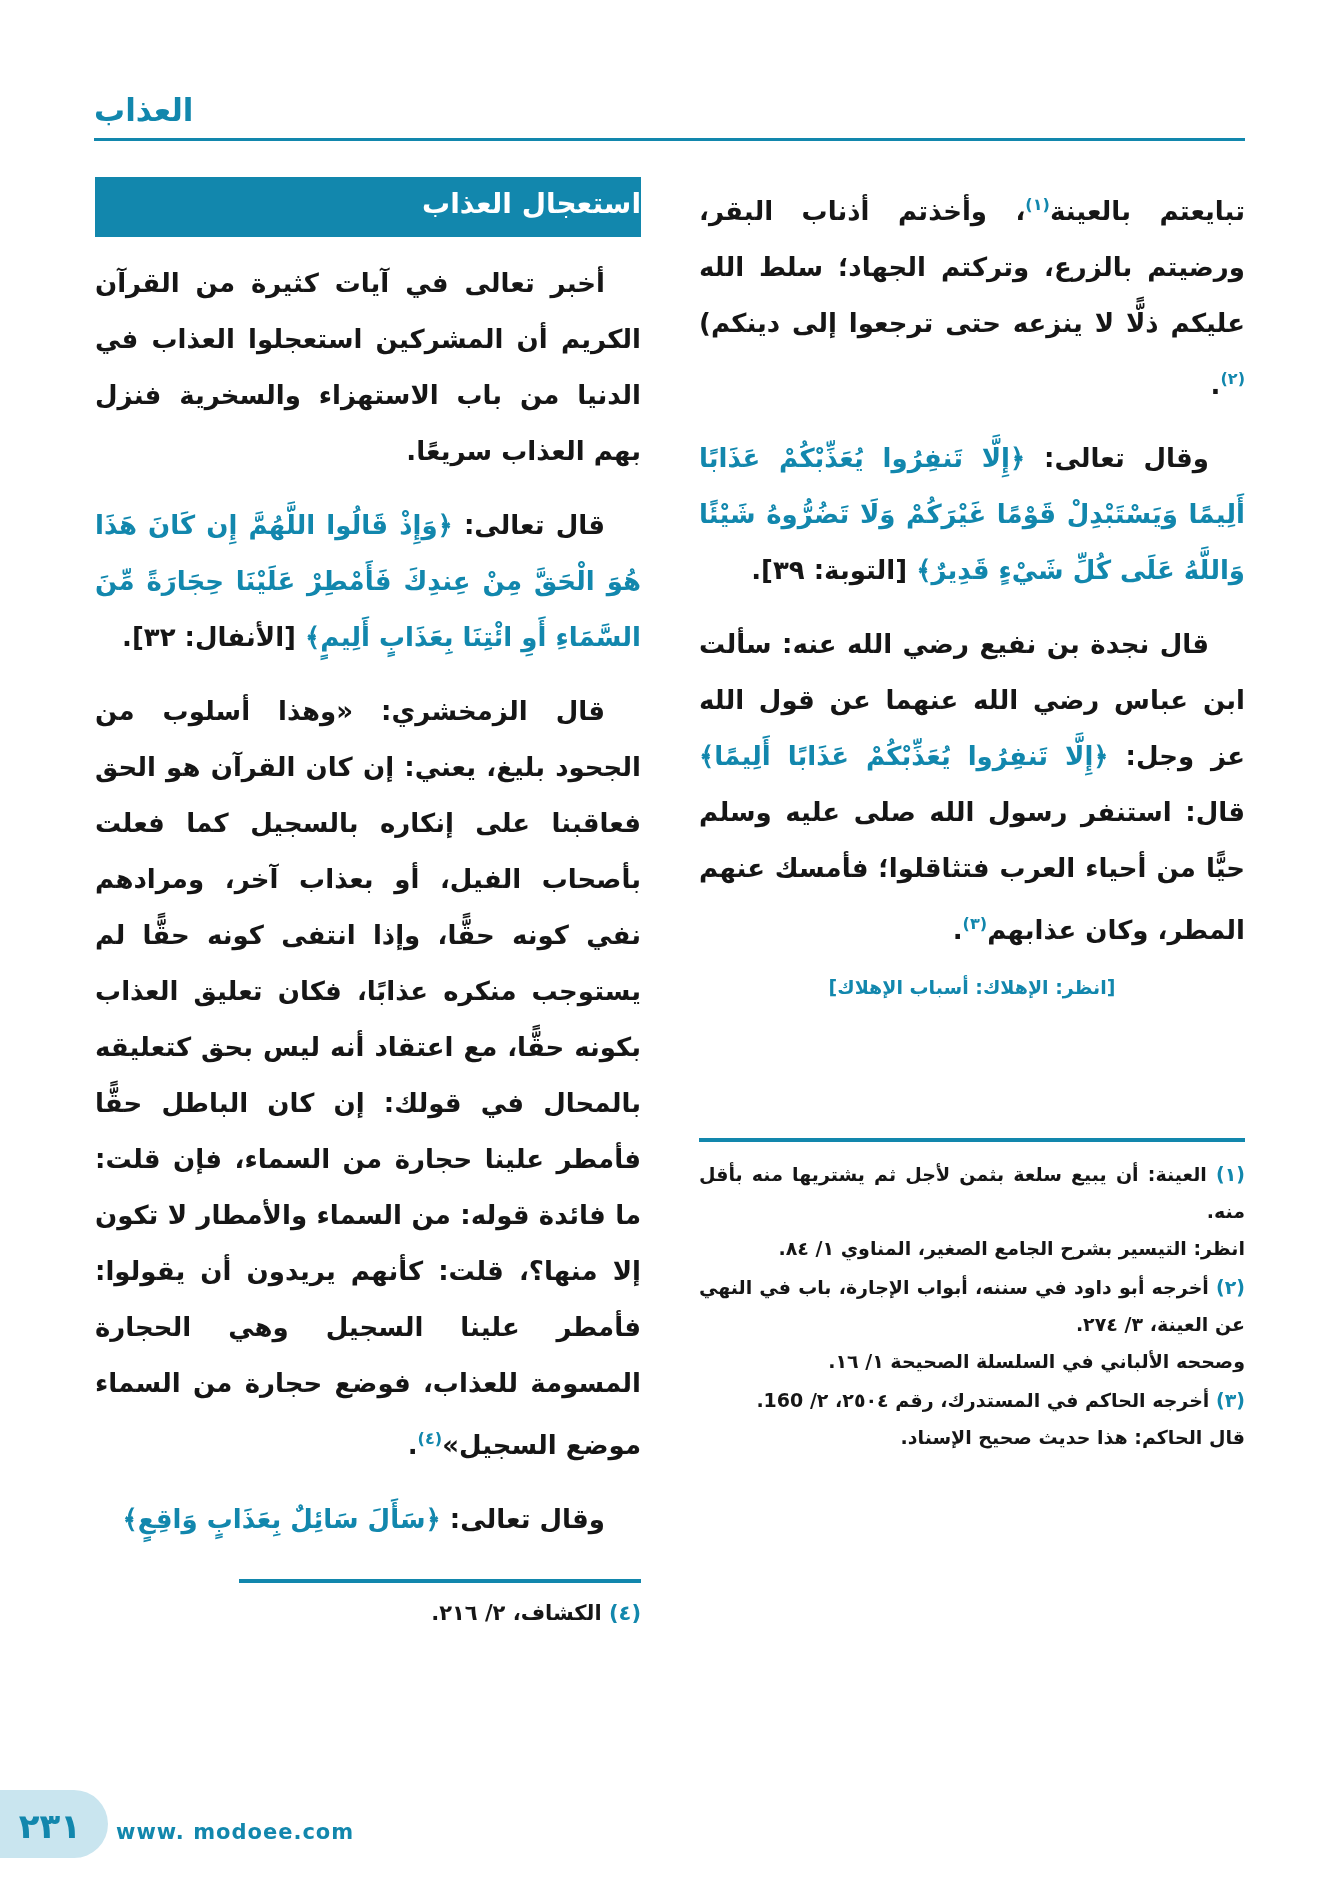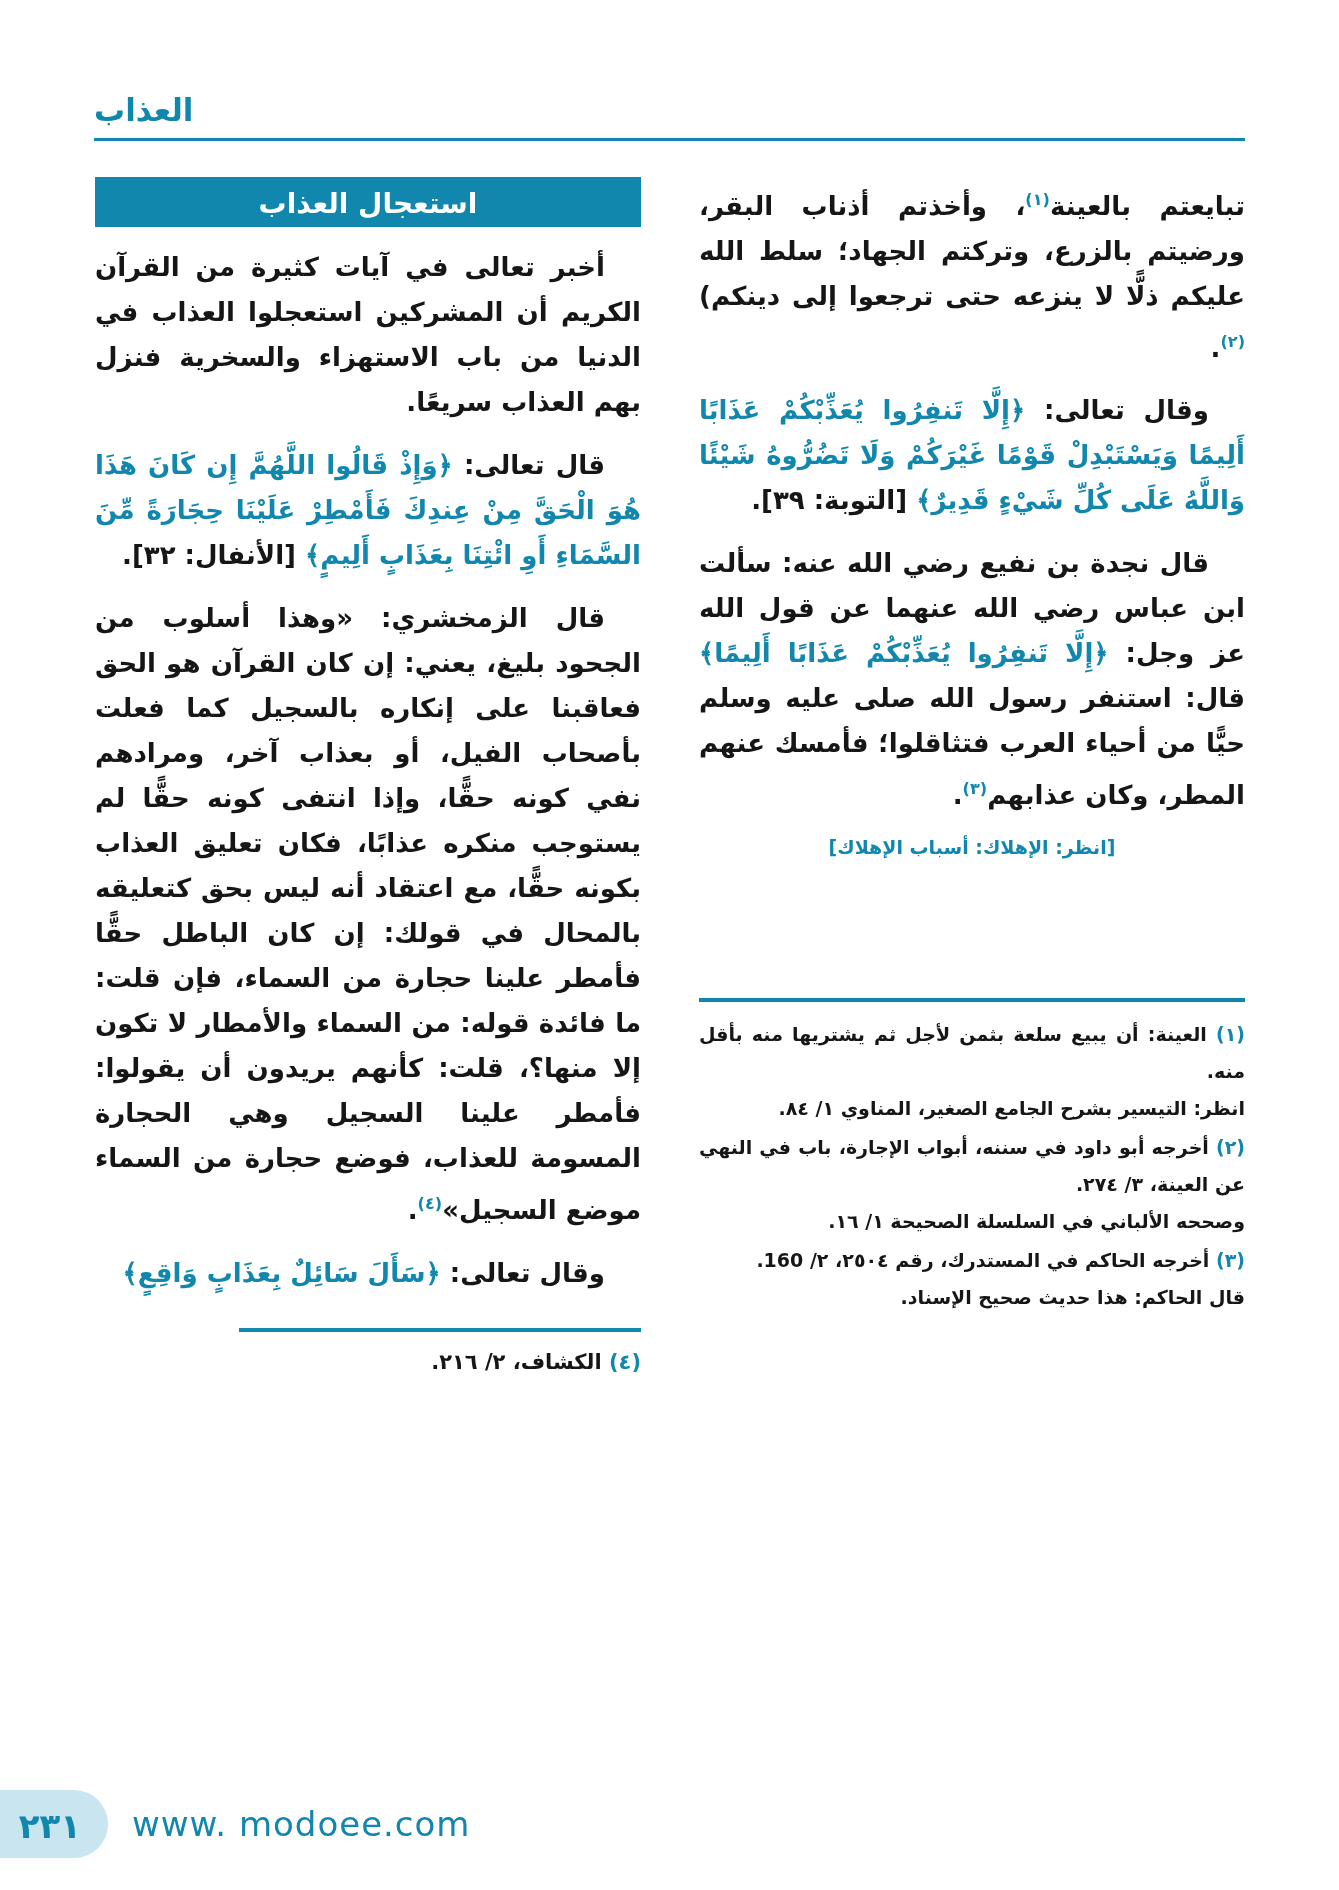--- a/index.html
+++ b/index.html
@@ -7,47 +7,47 @@
   html,body { background:#ffffff; }
   body {
     width:1339px; height:1890px; position:relative; overflow:hidden;
     font-family:"DejaVu Sans", sans-serif; direction:rtl; color:#161616;
   }
   .content { position:absolute; top:92px; right:94px; left:94px; }
   .header-title { font-size:31px; font-weight:bold; color:var(--accent); text-align:left; }
   .header-rule { border-bottom:3px solid var(--accent); margin-top:10px; }
   .columns { display:flex; gap:58px; margin-top:36px; align-items:flex-start; }
   .col { width:546px; }
-  .body-text { font-size:26px; font-weight:bold; line-height:45px; text-align:justify; }
+  .body-text { font-size:26px; font-weight:bold; line-height:56px; text-align:justify; }
   p.para { margin-bottom:5px; }
   .indent { text-indent:36px;margin-top:18px; }
   .seg-q { color:var(--accent); }
   .seg-sup { color:var(--accent); font-size:0.62em; vertical-align:super; }
   .cross-ref { color:var(--accent); font-weight:bold; font-size:19px; text-align:center; margin-top:18px; }
   .fn-rule { border-top:4px solid var(--accent); margin-top:140px; margin-bottom:14px; }
   .footnotes { font-size:19px; line-height:37px; font-weight:bold; text-align:justify; }
   .footnote { margin-bottom:2px; }
   .fn-num { color:var(--accent); }
   .section-heading {
-    background:var(--accent); color:#ffffff; text-align:center;
-    font-size:28px; font-weight:bold; padding:10px 0 7px; margin-bottom:16px;
+    background:var(--accent); color:#ffffff; 
+    font-size:28px; font-weight:bold; padding:10px 0 17px; margin-bottom:16px;
   }
   .left-fn-rule { width:402px; border-top:4px solid var(--accent); margin-top:32px; margin-bottom:12px; }
   .left-footnote { font-size:21px; font-weight:bold; text-align:right; line-height:37px; }
   .page-tab {
     position:absolute; left:0; bottom:32px; width:108px; height:68px;
     background:var(--tab-bg); border-radius:0 34px 34px 0;
   }
   .page-number {
     position:absolute; left:0; bottom:44px; width:100px; text-align:center;
     color:var(--accent); font-size:34px; font-weight:bold;
   }
   .website {
-    position:absolute; left:132px; bottom:46px; direction:ltr;
-    color:var(--accent); font-size:34px; font-weight:normal; letter-spacing:1px;
+    position:absolute; left:116px; bottom:46px; direction:ltr;
+    color:var(--accent); font-size:21px; font-weight:bold; letter-spacing:1px;
   }
 </style>
 </head>
 <body>
 
 <div class="content">
 
   <div class="header-title">العذاب</div>
   <div class="header-rule"></div>
 

